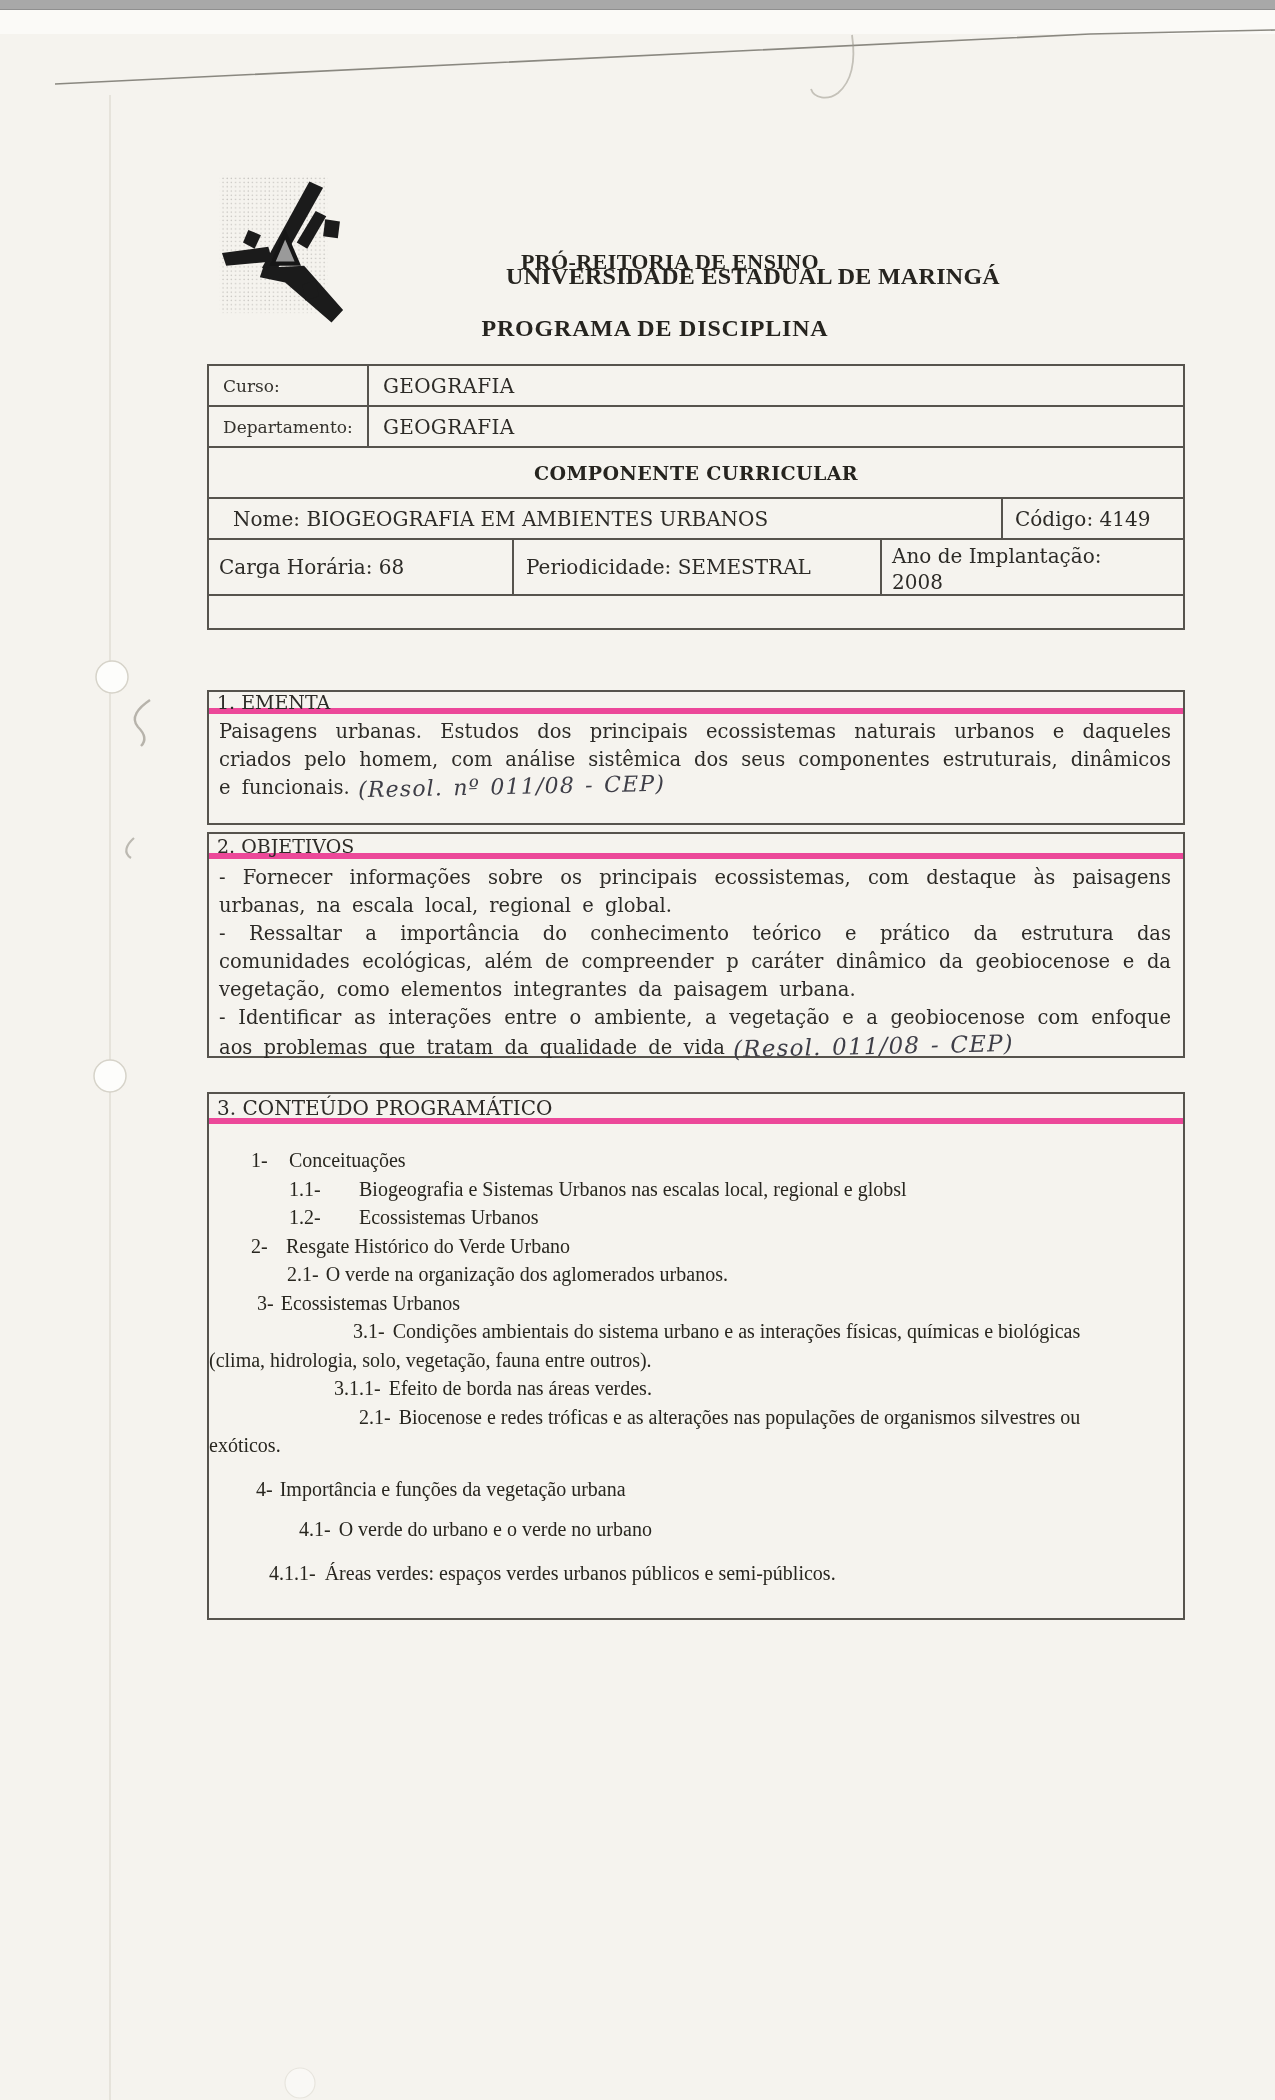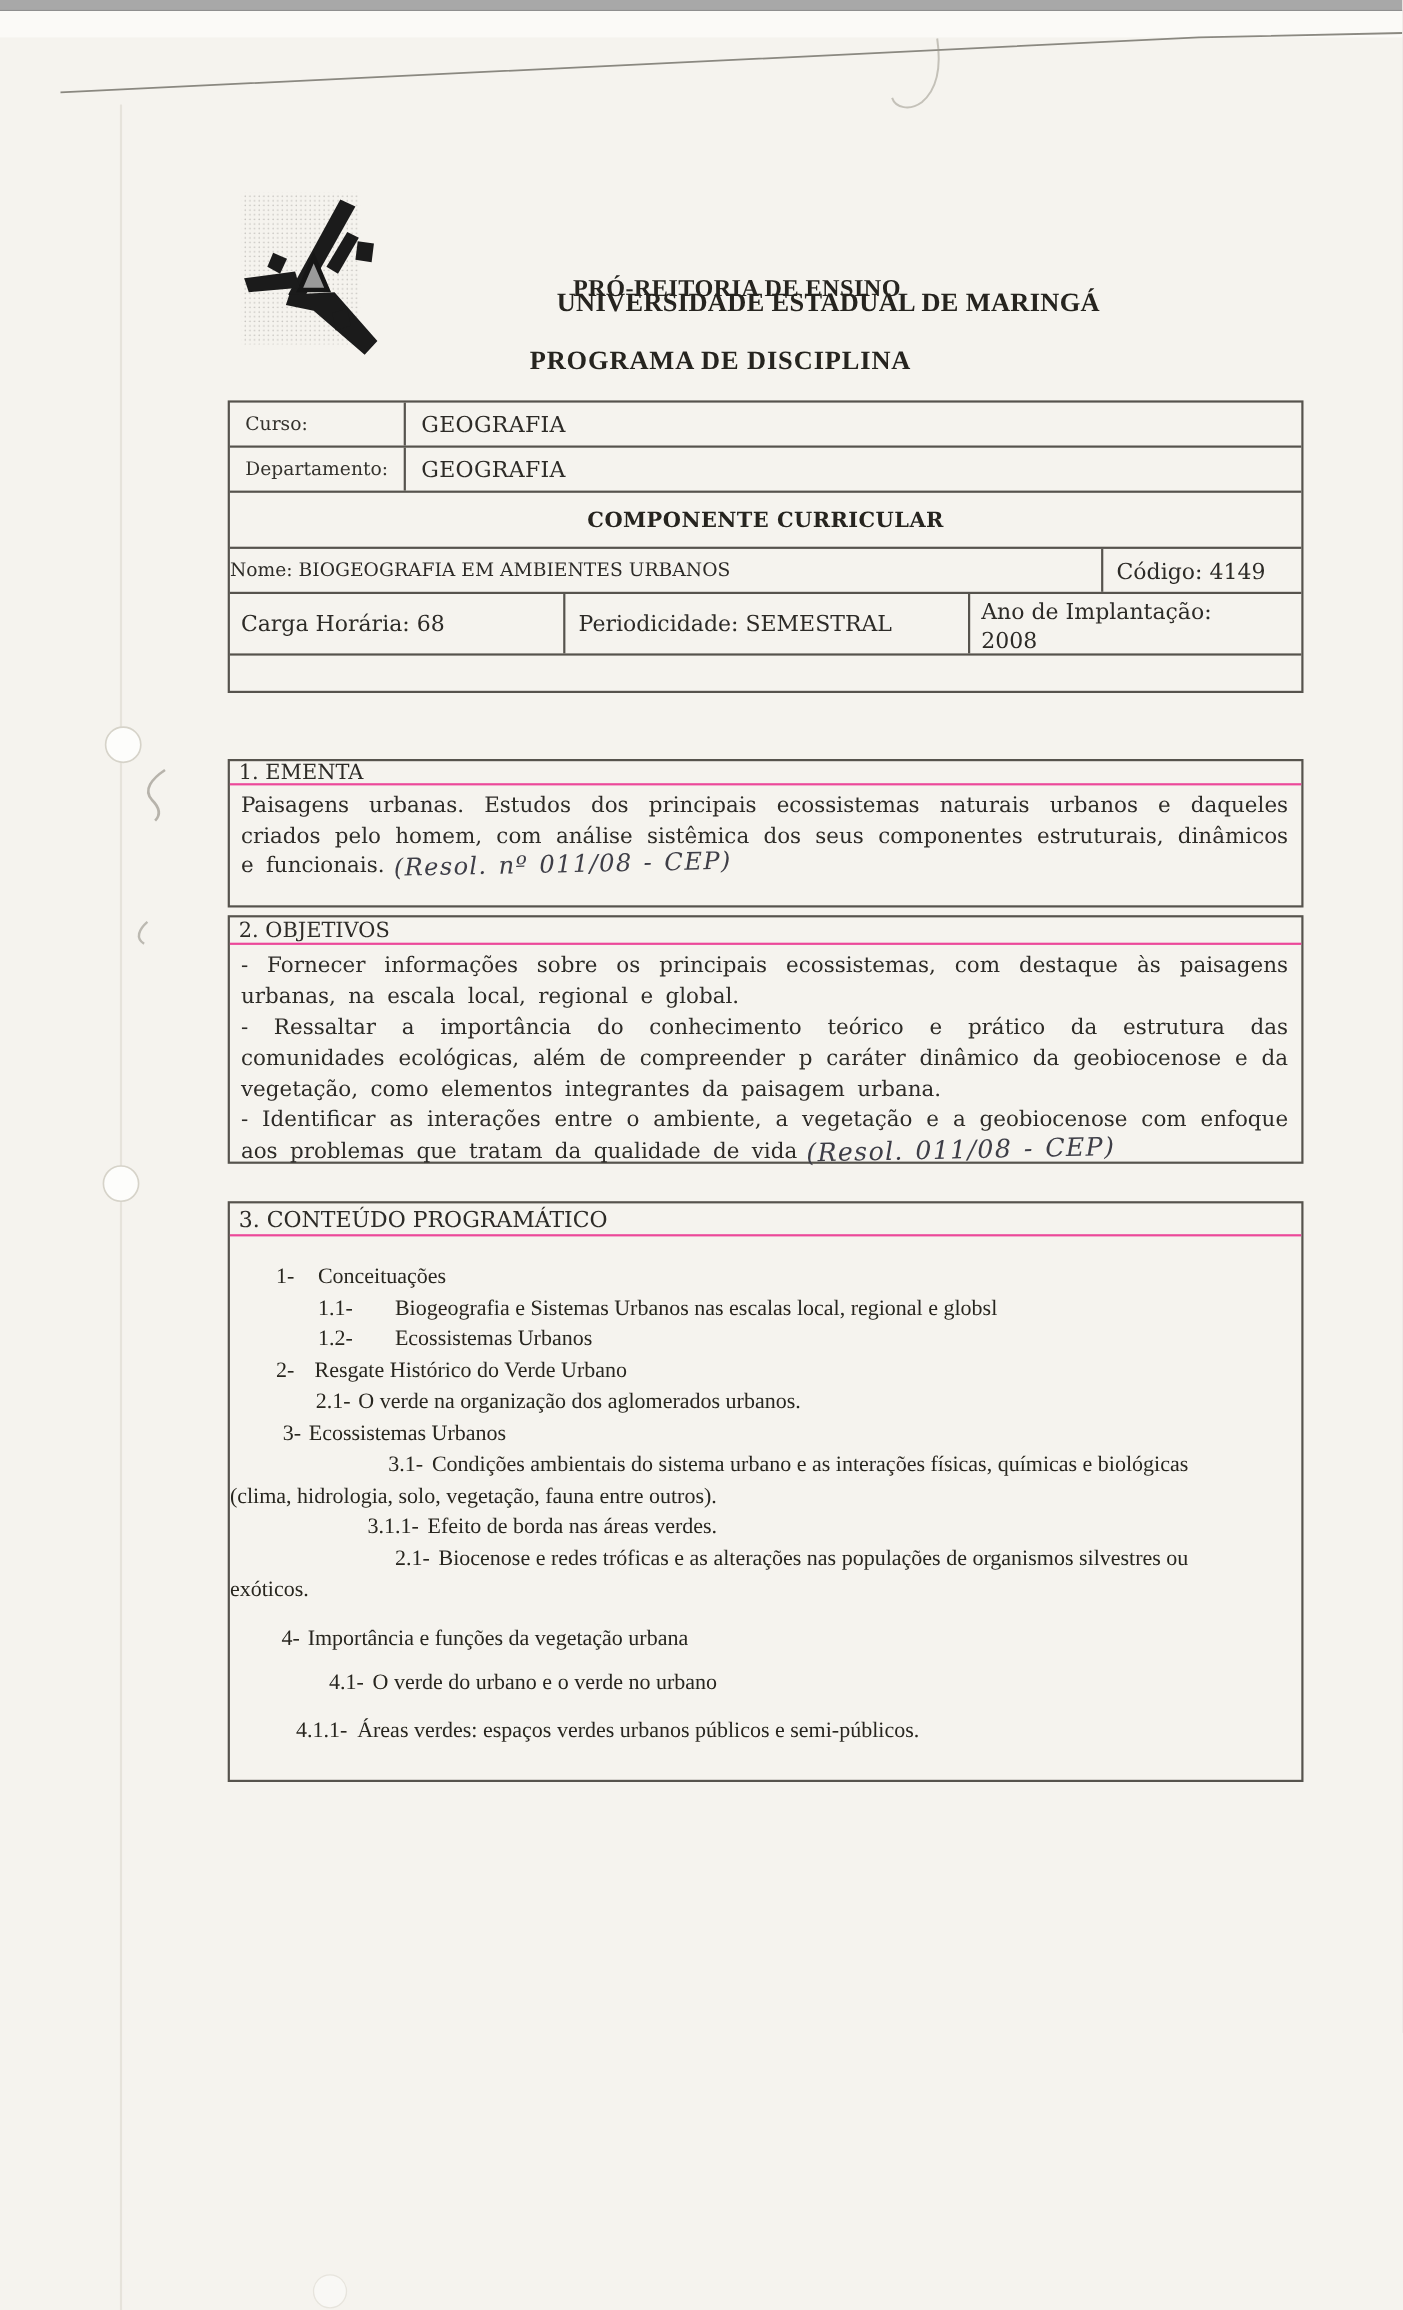--- a/index.html
+++ b/index.html
@@ -30,30 +30,30 @@
   .row{display:flex;border-bottom:2px solid #56534d;box-sizing:border-box;}
   .row:last-child{border-bottom:none;}
   .cell{box-sizing:border-box;}
   .lab{width:160px;border-right:2px solid #56534d;font-size:17px;color:#34322d;
        display:flex;align-items:center;padding-left:14px;}
   .val{flex:1;font-size:20px;display:flex;align-items:center;padding-left:14px;letter-spacing:.3px;}
   .rA{height:41px;} .rB{height:41px;} .rC{height:42px;}
   .banner{height:51px;justify-content:center;align-items:center;display:flex;
           font-weight:bold;font-size:19px;letter-spacing:.4px;color:#26241f;}
   .rNome{height:41px;}
-  .nomeCell{flex:1;border-right:2px solid #56534d;font-size:17px;display:flex;align-items:center;padding-left:0;}
+  .nomeCell{flex:1;border-right:2px solid #56534d;font-size:20px;display:flex;align-items:center;padding-left:24px;}
   .codCell{width:180px;font-size:20px;display:flex;align-items:center;padding-left:12px;}
   .rCarga{height:56px;}
   .cargaCell{width:305px;border-right:2px solid #56534d;font-size:20px;display:flex;align-items:center;padding-left:10px;}
   .periodCell{width:368px;border-right:2px solid #56534d;font-size:20px;display:flex;align-items:center;padding-left:12px;}
   .anoCell{flex:1;font-size:20px;padding:3px 0 0 10px;line-height:26px;}
   .rEmpty{height:32px;}
 
   
-  .secTitle{border-bottom:2px solid #ec4899;font-size:19px;padding:0 0 1px 8px;color:#2d2b27;box-sizing:border-box;}
+  .secTitle{border-bottom:6px solid #ec4899;font-size:19px;padding:0 0 1px 8px;color:#2d2b27;box-sizing:border-box;}
   .boxE{top:690px;height:135px;}
   .boxE .secTitle{height:22px;line-height:21px;}
   .boxO{top:832px;height:226px;}
   .boxO .secTitle{height:25px;line-height:24px;}
   .boxC{top:1092px;height:528px;}
   .boxC .secTitle{height:30px;line-height:28px;font-size:20px;}
 
   .bodyE{padding:4px 12px 0 10px;}
   .bodyE p{margin:0;text-align:justify;font-size:19.5px;line-height:27.5px;word-spacing:5px;}
   .bodyO{padding:5px 12px 0 10px;}

